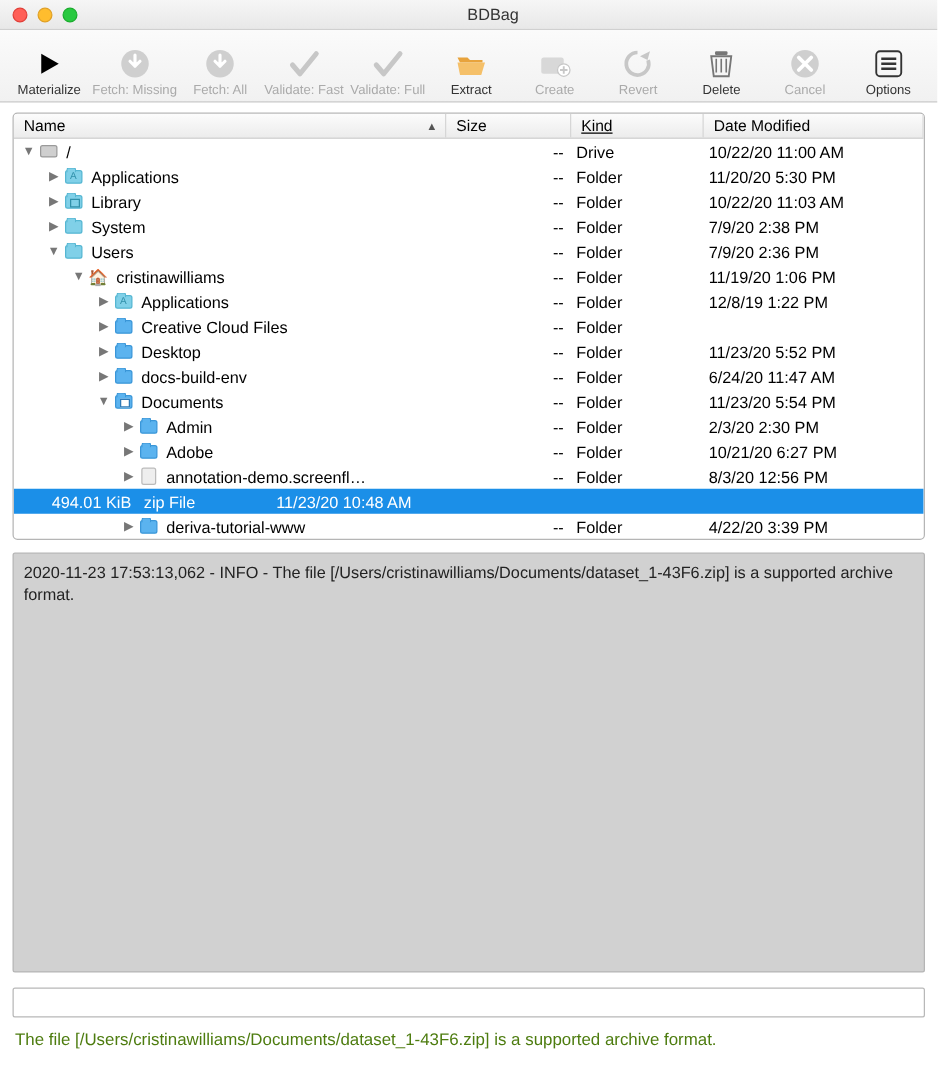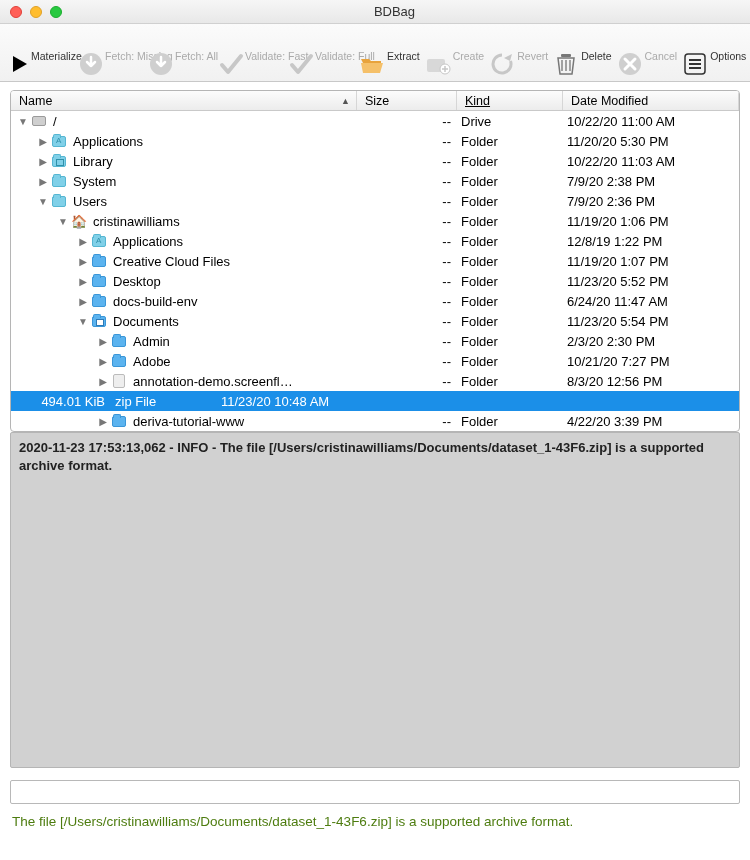--- a/index.html
+++ b/index.html
@@ -9,21 +9,21 @@
 .title-bar { height: 24px; background: linear-gradient(#f6f6f6,#e8e8e8); border-bottom: 1px solid #d0d0d0; display: flex; align-items: center; position: relative; }
 .traffic { display: flex; gap: 8px; padding-left: 10px; }
 .traffic span { width: 12px; height: 12px; border-radius: 50%; display: inline-block; }
 .tl-close { background:#ff5f57; border:1px solid #e14039;}
 .tl-min { background:#ffbd2e; border:1px solid #e0a127;}
 .tl-max { background:#28c940; border:1px solid #1bad2e;}
 .title-text { position:absolute; left:0; right:0; text-align:center; font-size:13px; color:#333; pointer-events:none;margin-left:39px; }
 
 
 .toolbar { height: 58px; background: linear-gradient(#fbfbfb,#f1f1f1); border-bottom:1px solid #c8c8c8; display:flex; align-items:flex-end; padding: 0 8px 3px 8px; gap: 4px; }
-.tbtn { width: 66px; display:flex; gap:1px; font-size:10.5px; color:#333; cursor:default; }
+.tbtn { width: 66px; display:flex; flex-direction:column; align-items:center; gap:1px; font-size:10.5px; color:#333; cursor:default; }
 .tbtn.disabled { color:#aaa; }
 .tbtn .ico { width:28px; height:28px; display:flex; align-items:center; justify-content:center; }
 .tbtn .lbl { white-space:nowrap; }
 
 
 .content { padding: 8px 10px 0 10px; display:flex; flex-direction:column; height: calc(860px - 24px - 58px); }
 
 .file-panel { border:1px solid #b5b5b5; border-radius:4px; background:#fff; overflow:hidden; }
 .col-head { display:flex; height:20px; background:linear-gradient(#fcfcfc,#ececec); border-bottom:1px solid #c9c9c9; font-size:12.5px; }
 .col-head > div { border-right:1px solid #d6d6d6; padding:2px 8px; display:flex; align-items:center; }
@@ -55,21 +55,21 @@
 .folder-blue.doc::after{content:"";position:absolute;left:3px;top:2px;width:6px;height:5px;background:#fff;border:1px solid #2d7ab8;}
 .drive-ico { width:14px;height:10px;background:#cfcfcf;border:1px solid #9a9a9a;border-radius:2px;}
 .home-ico { font-size:13px; color:#d89850; }
 .zip-ico { width:12px;height:14px;background:#fff;border:1px solid #999;position:relative;}
 .zip-ico::before{content:"";position:absolute;top:0;right:0;width:4px;height:4px;background:#ddd;border-left:1px solid #999;border-bottom:1px solid #999;}
 .row.sel .zip-ico{background:#fff;border-color:#fff;}
 .row.sel .zip-ico::before{background:#cfe6fa;border-color:#fff;}
 .sf-ico { width:12px;height:14px;background:#eee;border:1px solid #bbb;border-radius:2px;}
 
 
-.log-area { border:1px solid #b5b5b5; background:#d1d1d1; height:336px; padding:6px 8px; font-size:13px; color:#222; border-radius:2px; line-height:1.35;font-weight:bold; }
+.log-area { margin-top:10px; border:1px solid #b5b5b5; background:#d1d1d1; height:336px; padding:6px 8px; font-size:13px; color:#222; border-radius:2px; line-height:1.35; }
 .input-bar { margin-top:12px; border:1px solid #b8b8b8; height:24px; border-radius:2px; background:#fff; }
 .status-bar { margin-top:10px; font-size:13.5px; color:#4d7c0f; padding:0 2px; white-space:nowrap; overflow:hidden; }
 
 svg { display:block; }
 </style>
 </head>
 <body>
 
 <div class="title-bar">
   <div class="traffic">
@@ -281,21 +281,20 @@
         <div class="row">
           <div class="c-name" style="padding-left:66px">
             <span class="disc">▶</span>
             <span class="ficon">
               <span class="folder-blue"></span>
             </span>
             <span>Creative Cloud Files</span>
           </div>
           <div class="c-size">--</div>
           <div class="c-kind">Folder</div>
-          <div class="c-date">11/19/20 1:07 PM</div>
         </div>
         <div class="row">
           <div class="c-name" style="padding-left:66px">
             <span class="disc">▶</span>
             <span class="ficon">
               <span class="folder-blue"></span>
             </span>
             <span>Desktop</span>
           </div>
           <div class="c-size">--</div>
@@ -341,21 +340,21 @@
         <div class="row">
           <div class="c-name" style="padding-left:86px">
             <span class="disc">▶</span>
             <span class="ficon">
               <span class="folder-blue"></span>
             </span>
             <span>Adobe</span>
           </div>
           <div class="c-size">--</div>
           <div class="c-kind">Folder</div>
-          <div class="c-date">10/21/20 7:27 PM</div>
+          <div class="c-date">10/21/20 6:27 PM</div>
         </div>
         <div class="row">
           <div class="c-name" style="padding-left:86px">
             <span class="disc">▶</span>
             <span class="ficon">
               <span class="sf-ico"></span>
             </span>
             <span>annotation-demo.screenfl…</span>
           </div>
           <div class="c-size">--</div>

